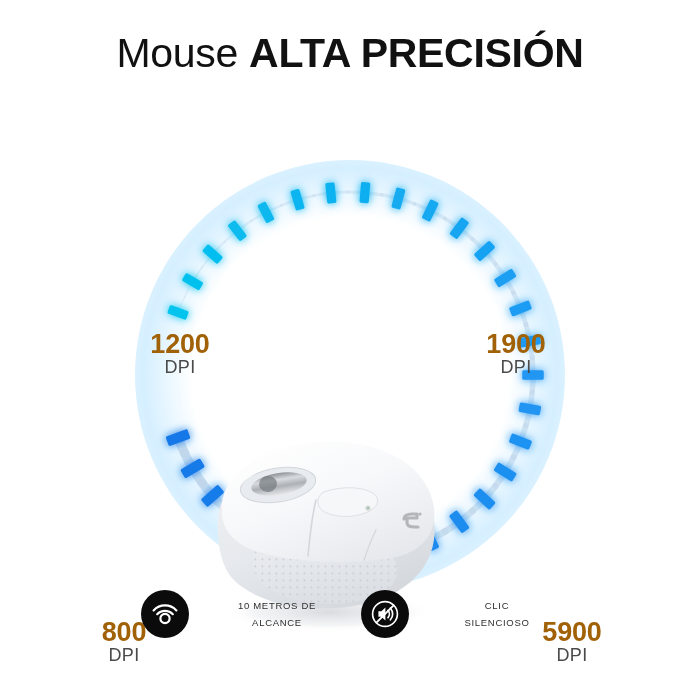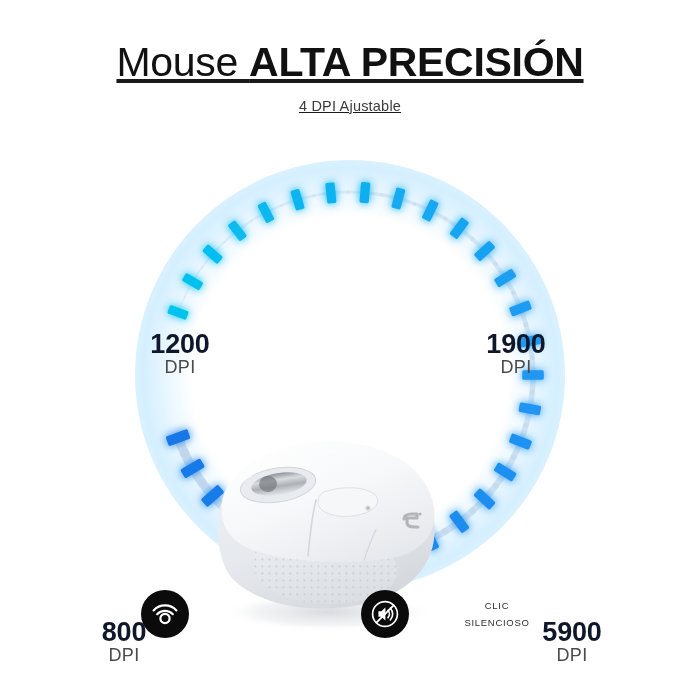--- a/index.html
+++ b/index.html
@@ -15,23 +15,22 @@
     font-family: "Liberation Sans", sans-serif;
     color: #1a1a1a;
     -webkit-font-smoothing: antialiased;
   }
 
   
   .header {
     position: absolute;
     top: 0; left: 0;
     width: 700px;
-    padding-top: 37px;
+    padding-top: 28px;
     text-align: center;
-    text-decoration: underline;
   }
   .title {
     font-size: 41px;
     line-height: 50px;
     letter-spacing: -0.3px;
     color: #111111;
     white-space: nowrap;
   }
   .title .light { font-weight: 300; }
   .title .bold  { font-weight: 700; }
@@ -76,21 +75,21 @@
 
   
   .dpi-label {
     position: absolute;
     text-align: center;
     width: 120px;
   }
   .dpi-label .val {
     font-size: 27px;
     font-weight: 700;
-    color: #0f172a;
+    color: #a16207;
     letter-spacing: -0.2px;
     line-height: 29px;
   }
   .dpi-label .unit {
     font-size: 18px;
     font-weight: 400;
     color: #4a4a4a;
     letter-spacing: 0.4px;
     line-height: 17px;
   }
@@ -152,21 +151,20 @@
     flex: 1 1 auto;
   }
 </style>
 </head>
 <body>
 
 <div class="header">
   <div class="title">
     <span class="light">Mouse </span><span class="bold">ALTA PRECISIÓN</span>
   </div>
-  <div class="subtitle">4 DPI Ajustable</div>
 </div>
 
 <div class="stage">
 
   <div class="glow"></div>
 
   <div class="dial">
     <svg id="dial-svg" width="430" height="430" viewBox="0 0 430 430">
       <defs>
         <filter id="tickGlow" x="-60%" y="-60%" width="220%" height="220%">
@@ -367,20 +365,22 @@
 <div class="features">
 
   <div class="feature">
     <div class="feature-icon">
       <svg width="30" height="30" viewBox="0 0 30 30">
         <circle cx="15" cy="19.5" r="4.6" fill="none" stroke="#ffffff" stroke-width="2.2"></circle>
         <path d="M7.2,15.2 A10.6,10.6 0 0 1 22.8,15.2" fill="none" stroke="#ffffff" stroke-width="2.2" stroke-linecap="round"></path>
         <path d="M3.6,11.4 A15.6,15.6 0 0 1 26.4,11.4" fill="none" stroke="#ffffff" stroke-width="2.2" stroke-linecap="round"></path>
       </svg>
     </div>
+    <div class="feature-label">10 METROS DE
+ALCANCE</div>
   </div>
 
 
   <div class="feature">
     <div class="feature-icon">
       <svg width="34" height="34" viewBox="0 0 34 34">
         <circle cx="17" cy="17" r="12.4" fill="none" stroke="#ffffff" stroke-width="1.7"></circle>
         <path d="M10.4,14.2 L13.4,14.2 L17.4,10.6 L17.4,23.4 L13.4,19.8 L10.4,19.8 Z" fill="#ffffff"></path>
         <path d="M20,13.4 A5.4,5.4 0 0 1 20,20.6" fill="none" stroke="#ffffff" stroke-width="1.7" stroke-linecap="round"></path>
         <path d="M22.4,11.2 A8.6,8.6 0 0 1 22.4,22.8" fill="none" stroke="#ffffff" stroke-width="1.7" stroke-linecap="round"></path>

